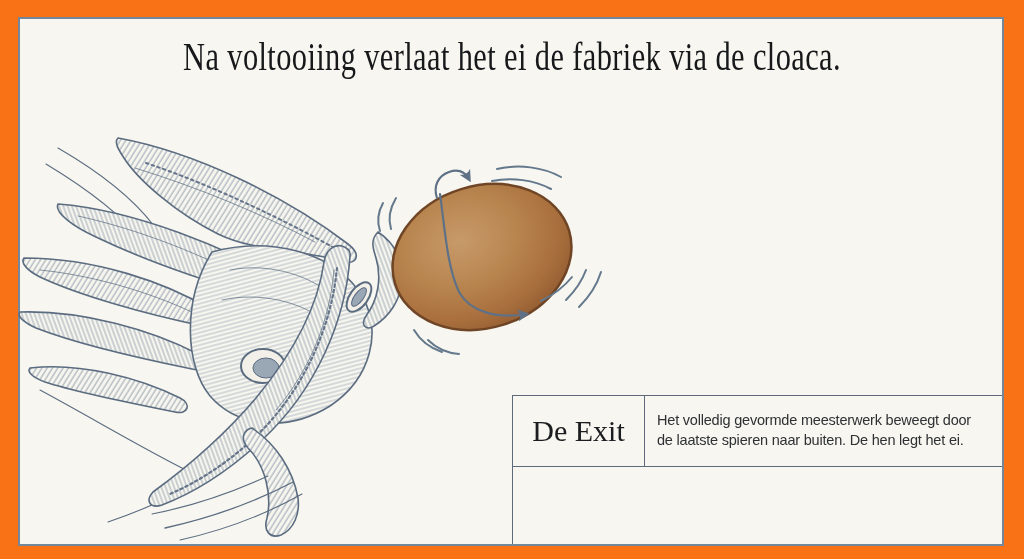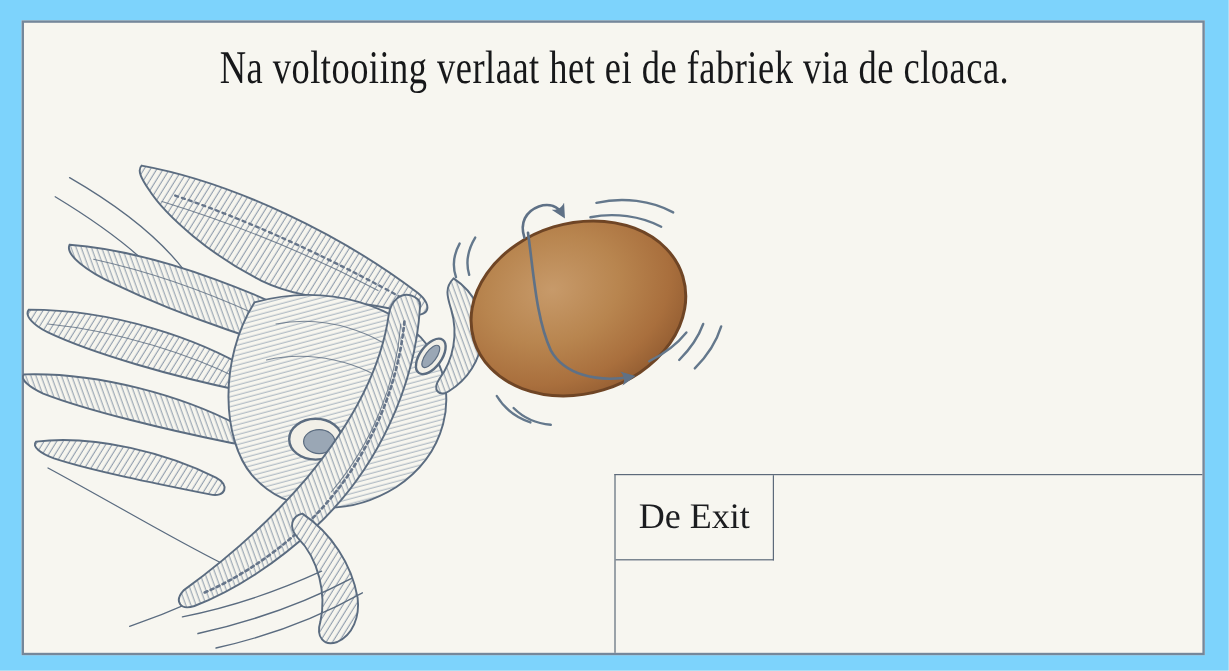--- a/index.html
+++ b/index.html
@@ -1,21 +1,21 @@
 <!DOCTYPE html>
 <html><head>
 <meta charset="utf-8">
 <style>
   html,body{margin:0;padding:0;}
   body{
     width:1024px;height:559px;overflow:hidden;
     background:#f2f1e9;
     font-family:"Liberation Sans",sans-serif;
   }
-  .stage{position:relative;width:1024px;height:559px;background:#7dd3fc;text-decoration:underline;}
+  .stage{position:relative;width:1024px;height:559px;background:#f97316;text-decoration:underline;}
   .frame{
     position:absolute;left:18px;top:17px;width:986px;height:529px;
     box-sizing:border-box;border:2px solid #75879a;background:#f7f6f0;
   }
   .title{
     position:absolute;top:34px;left:50%;
     transform:translateX(-50%) scaleX(.78);
     white-space:nowrap;
     font-family:"Liberation Serif","DejaVu Serif",serif;
     font-size:39px;line-height:46px;color:#17181a;letter-spacing:.5px;
@@ -136,15 +136,18 @@
       <path d="M 414 330 C 420 340, 430 348, 442 352"></path>
       <path d="M 428 340 C 436 348, 447 353, 459 354"></path>
       <path d="M 541 301 C 553 295, 564 287, 572 277"></path>
       <path d="M 566 300 C 575 291, 582 281, 586 270"></path>
       <path d="M 579 307 C 589 297, 597 285, 601 272"></path>
     </g>
   </svg>
 
   <div class="info-table">
     <div class="cell term bR bB">De Exit</div>
+    <div class="cell desc bB">
+      <span>Het volledig gevormde meesterwerk beweegt door de laatste spieren naar buiten. De hen legt het ei.</span>
+    </div>
   </div>
 
 </div>
 
 </body></html>

